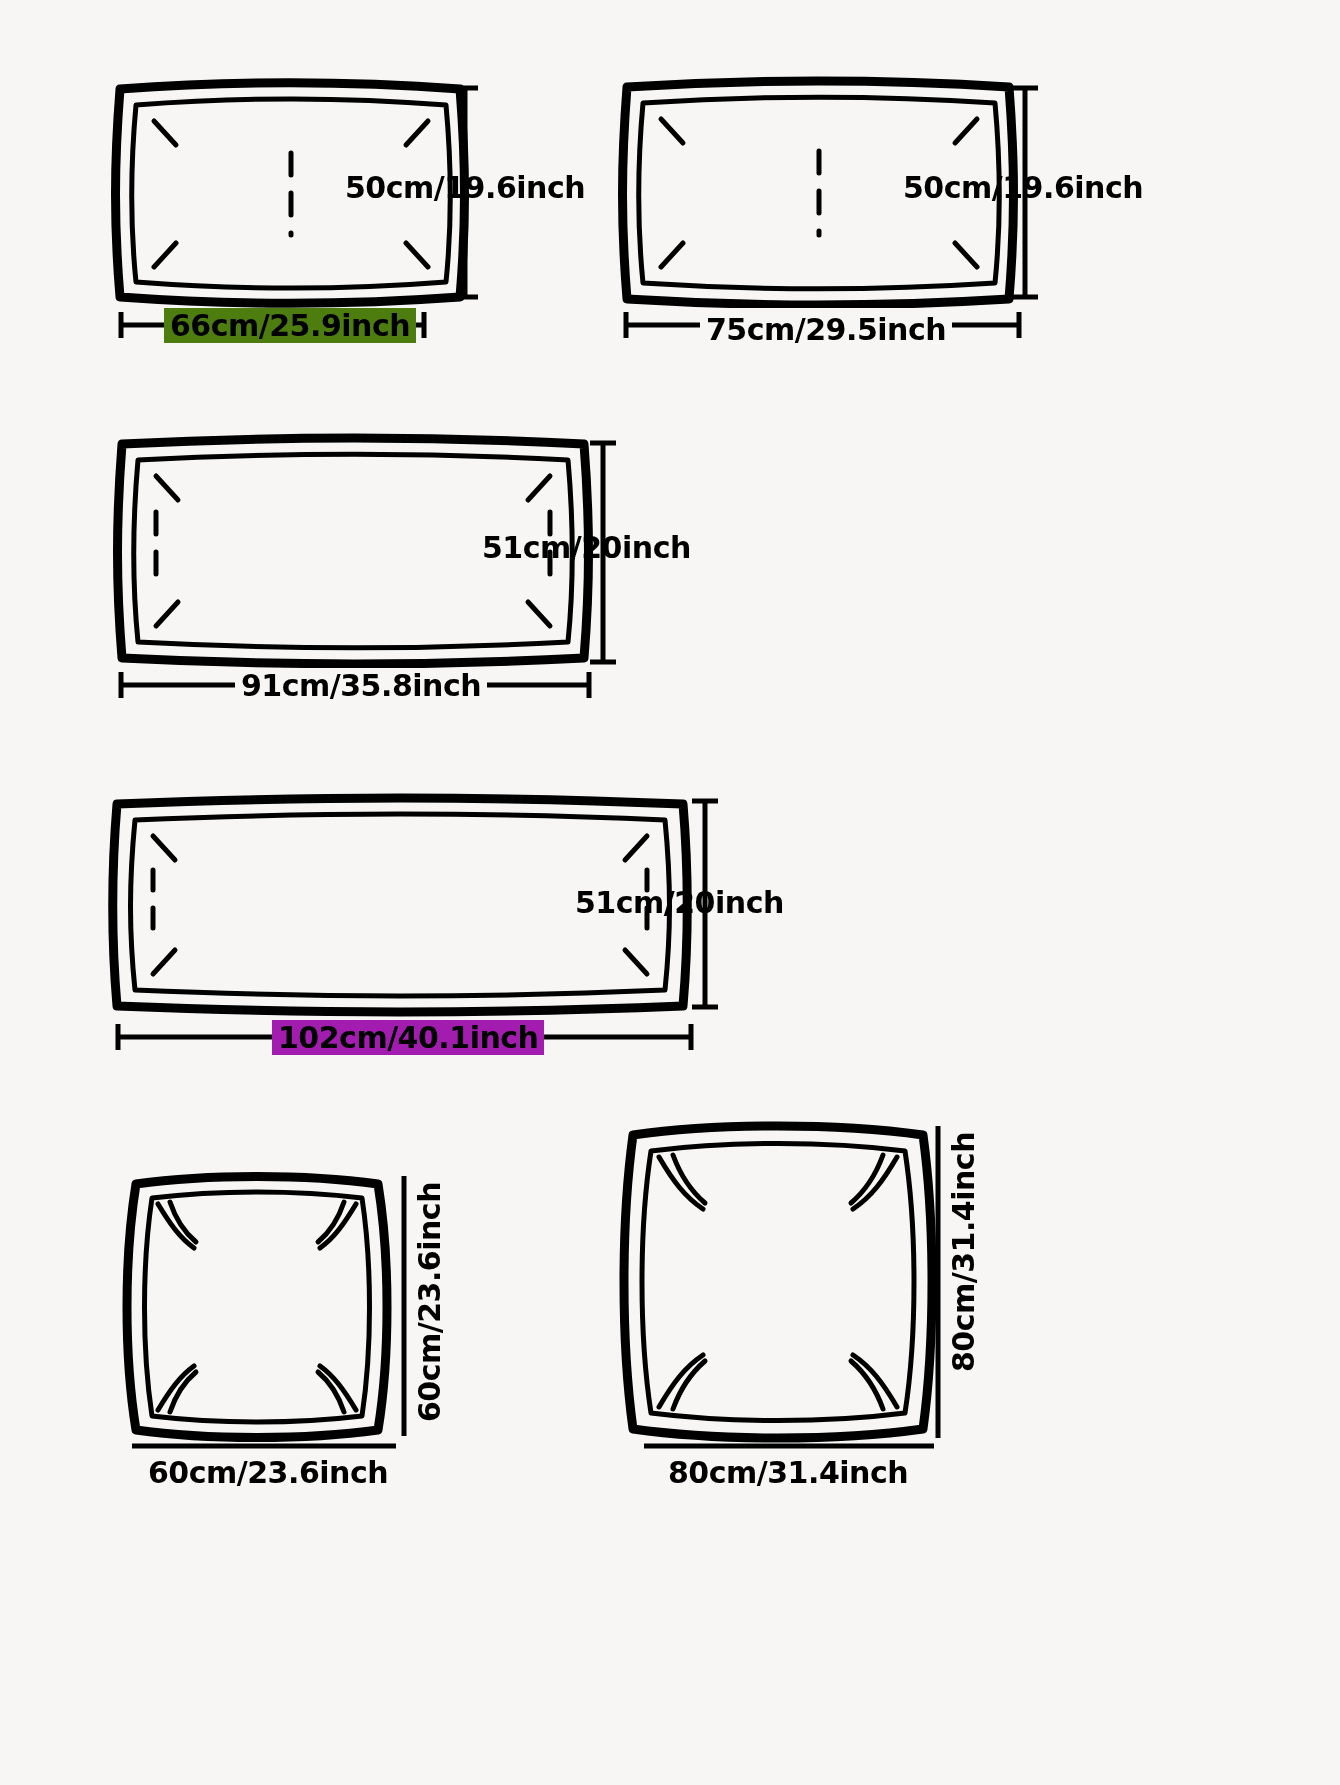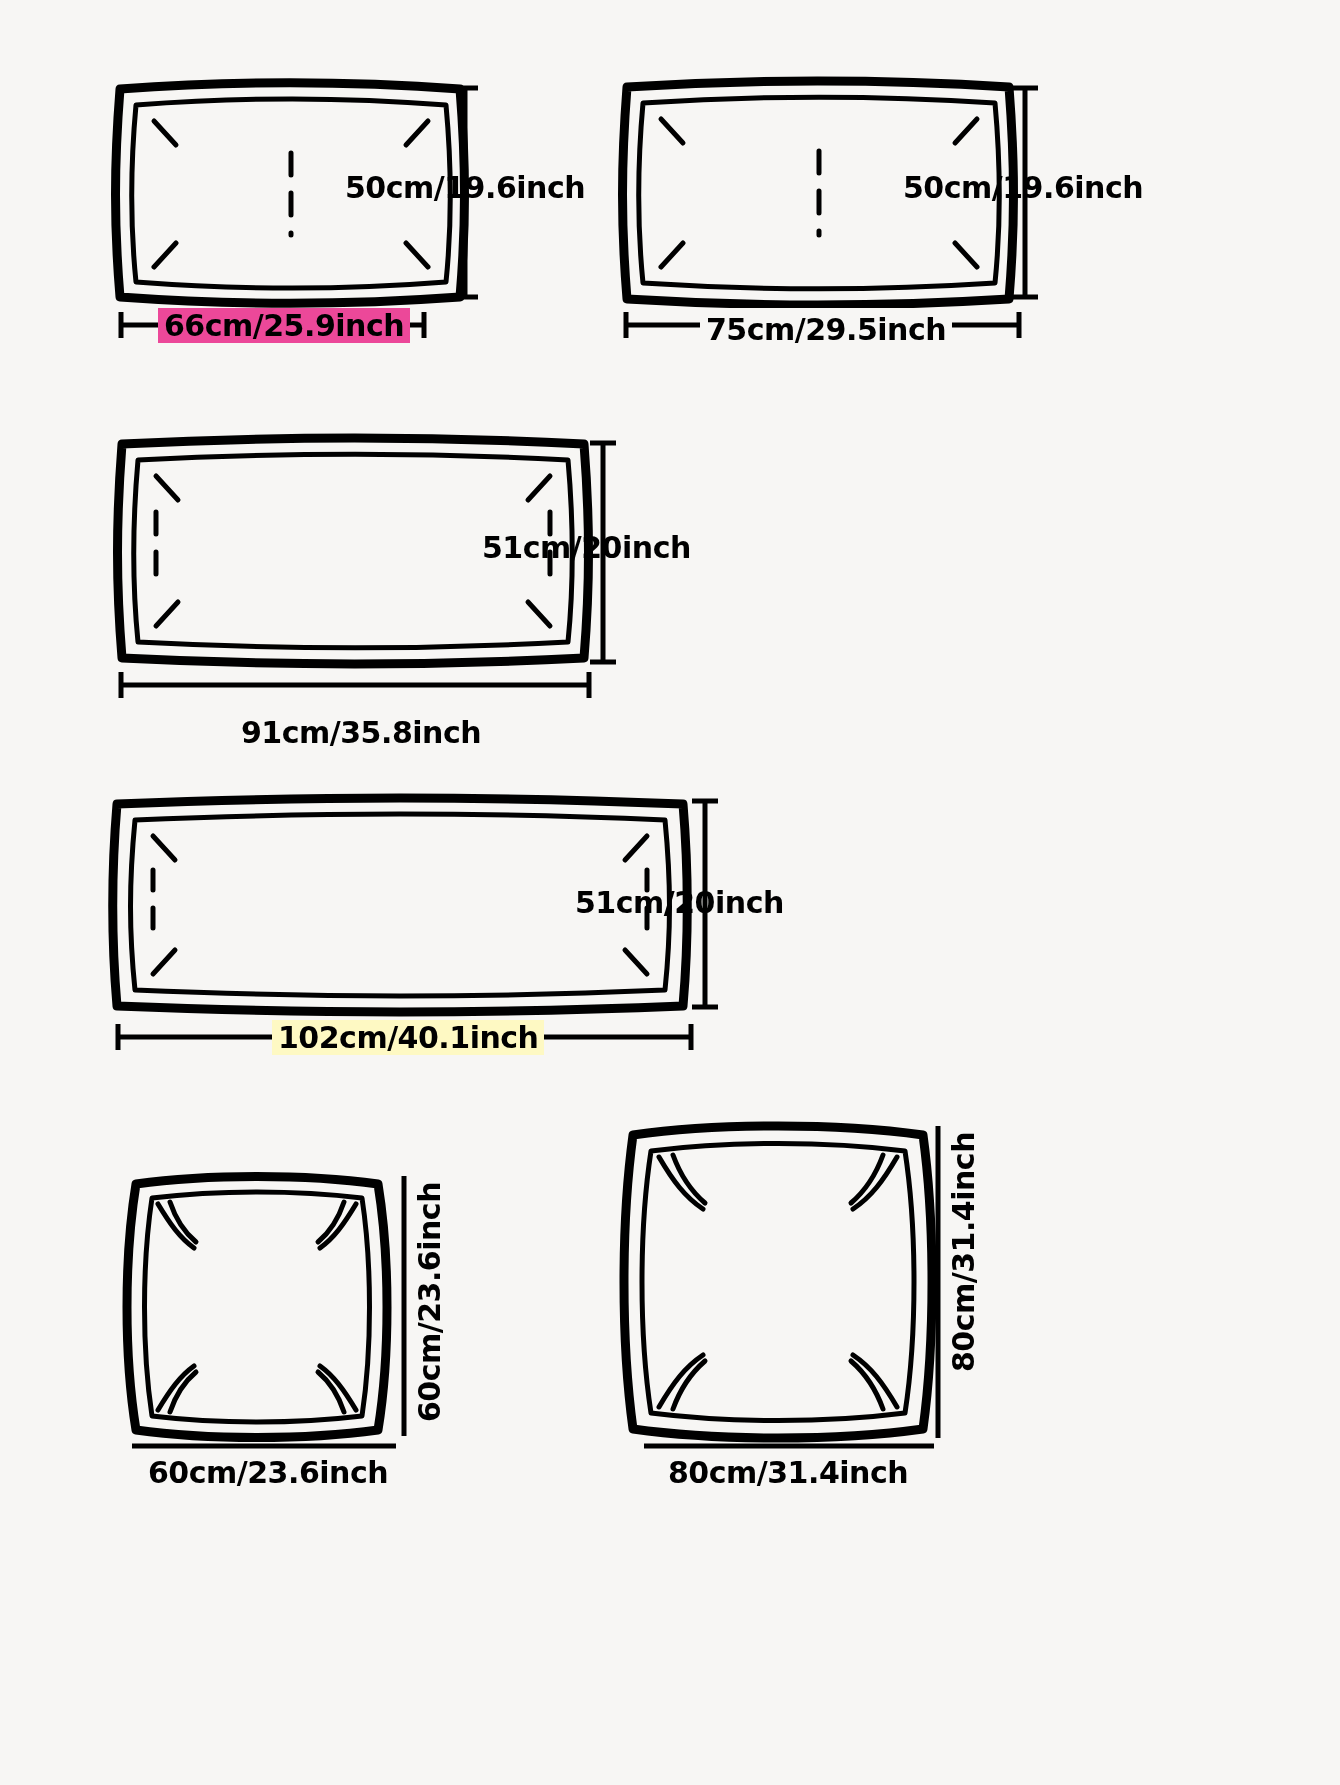--- a/index.html
+++ b/index.html
@@ -69,21 +69,21 @@
   </div>
   <div class="dim-label" style="left:345px; top:170px;">50cm/19.6inch</div>
 
   <div class="pillow-figure" style="left:115px; top:310px;">
     <svg width="315" height="30" viewBox="0 0 315 30">
       <line x1="6" y1="15" x2="309" y2="15" stroke="#000" stroke-width="5"></line>
       <line x1="6" y1="2" x2="6" y2="28" stroke="#000" stroke-width="5"></line>
       <line x1="309" y1="2" x2="309" y2="28" stroke="#000" stroke-width="5"></line>
     </svg>
   </div>
-  <div class="dim-label" style="left:158px; top:308px; background:#ec4899; padding:0 6px;">66cm/25.9inch</div>
+  <div class="dim-label" style="left:164px; top:308px; background:#4d7c0f; padding:0 6px;">66cm/25.9inch</div>
 
   <div class="pillow-figure" style="left:615px; top:73px; width:405px; height:238px;">
     <svg width="405" height="238" viewBox="0 0 405 238">
       <path d="M12 14 C 140 6, 265 6, 394 14 C 400 92, 400 152, 394 226 C 265 234, 140 234, 12 226 C 6 152, 6 92, 12 14 Z" fill="none" stroke="#000" stroke-width="9" stroke-linejoin="round"></path>
       <path d="M28 30 C 150 22, 258 22, 380 30 C 386 96, 386 150, 380 210 C 258 218, 150 218, 28 210 C 22 150, 22 96, 28 30 Z" fill="none" stroke="#000" stroke-width="5" stroke-linejoin="round"></path>
       <line x1="46" y1="46" x2="68" y2="70" stroke="#000" stroke-width="5" stroke-linecap="round"></line>
       <line x1="362" y1="46" x2="340" y2="70" stroke="#000" stroke-width="5" stroke-linecap="round"></line>
       <line x1="46" y1="194" x2="68" y2="170" stroke="#000" stroke-width="5" stroke-linecap="round"></line>
       <line x1="362" y1="194" x2="340" y2="170" stroke="#000" stroke-width="5" stroke-linecap="round"></line>
       <line x1="204" y1="78" x2="204" y2="162" stroke="#000" stroke-width="5" stroke-linecap="round" stroke-dasharray="22 18"></line>
@@ -128,21 +128,21 @@
   </div>
   <div class="dim-label" style="left:482px; top:530px;">51cm/20inch</div>
 
   <div class="pillow-figure" style="left:115px; top:670px;">
     <svg width="480" height="30" viewBox="0 0 480 30">
       <line x1="6" y1="15" x2="474" y2="15" stroke="#000" stroke-width="5"></line>
       <line x1="6" y1="2" x2="6" y2="28" stroke="#000" stroke-width="5"></line>
       <line x1="474" y1="2" x2="474" y2="28" stroke="#000" stroke-width="5"></line>
     </svg>
   </div>
-  <div class="dim-label" style="left:235px; top:668px; background:#f7f6f4; padding:0 6px;margin-top:47px;">91cm/35.8inch</div>
+  <div class="dim-label" style="left:235px; top:668px; background:#f7f6f4; padding:0 6px;">91cm/35.8inch</div>
 
   <div class="pillow-figure" style="left:105px; top:790px; width:590px; height:228px;">
     <svg width="590" height="228" viewBox="0 0 590 228">
       <path d="M12 14 C 210 6, 380 6, 578 14 C 584 86, 584 146, 578 216 C 380 224, 210 224, 12 216 C 6 146, 6 86, 12 14 Z" fill="none" stroke="#000" stroke-width="9" stroke-linejoin="round"></path>
       <path d="M30 30 C 218 22, 372 22, 560 30 C 566 92, 566 142, 560 200 C 372 208, 218 208, 30 200 C 24 142, 24 92, 30 30 Z" fill="none" stroke="#000" stroke-width="5" stroke-linejoin="round"></path>
       <line x1="48" y1="46" x2="70" y2="70" stroke="#000" stroke-width="5" stroke-linecap="round"></line>
       <line x1="542" y1="46" x2="520" y2="70" stroke="#000" stroke-width="5" stroke-linecap="round"></line>
       <line x1="48" y1="184" x2="70" y2="160" stroke="#000" stroke-width="5" stroke-linecap="round"></line>
       <line x1="542" y1="184" x2="520" y2="160" stroke="#000" stroke-width="5" stroke-linecap="round"></line>
       <line x1="48" y1="80" x2="48" y2="150" stroke="#000" stroke-width="5" stroke-linecap="round" stroke-dasharray="20 18"></line>
@@ -158,21 +158,21 @@
   </div>
   <div class="dim-label" style="left:575px; top:885px;">51cm/20inch</div>
 
   <div class="pillow-figure" style="left:112px; top:1022px;">
     <svg width="585" height="30" viewBox="0 0 585 30">
       <line x1="6" y1="15" x2="579" y2="15" stroke="#000" stroke-width="5"></line>
       <line x1="6" y1="2" x2="6" y2="28" stroke="#000" stroke-width="5"></line>
       <line x1="579" y1="2" x2="579" y2="28" stroke="#000" stroke-width="5"></line>
     </svg>
   </div>
-  <div class="dim-label" style="left:272px; top:1020px; background:#fef9c3; padding:0 6px;">102cm/40.1inch</div>
+  <div class="dim-label" style="left:272px; top:1020px; background:#a21caf; padding:0 6px;">102cm/40.1inch</div>
 
   <div class="pillow-figure" style="left:118px; top:1168px; width:278px; height:278px;">
     <svg width="278" height="278" viewBox="0 0 278 278">
       <path d="M18 16 C 90 6, 188 6, 260 16 C 272 90, 272 188, 260 262 C 188 272, 90 272, 18 262 C 6 188, 6 90, 18 16 Z" fill="none" stroke="#000" stroke-width="9" stroke-linejoin="round"></path>
       <path d="M34 30 C 100 22, 178 22, 244 30 C 254 96, 254 182, 244 248 C 178 256, 100 256, 34 248 C 24 182, 24 96, 34 30 Z" fill="none" stroke="#000" stroke-width="5" stroke-linejoin="round"></path>
       <path d="M40 36 C 52 56, 62 70, 76 80" fill="none" stroke="#000" stroke-width="5" stroke-linecap="round"></path>
       <path d="M52 34 C 58 52, 66 64, 78 74" fill="none" stroke="#000" stroke-width="5" stroke-linecap="round"></path>
       <path d="M238 36 C 226 56, 216 70, 202 80" fill="none" stroke="#000" stroke-width="5" stroke-linecap="round"></path>
       <path d="M226 34 C 220 52, 212 64, 200 74" fill="none" stroke="#000" stroke-width="5" stroke-linecap="round"></path>
       <path d="M40 242 C 52 222, 62 208, 76 198" fill="none" stroke="#000" stroke-width="5" stroke-linecap="round"></path>

